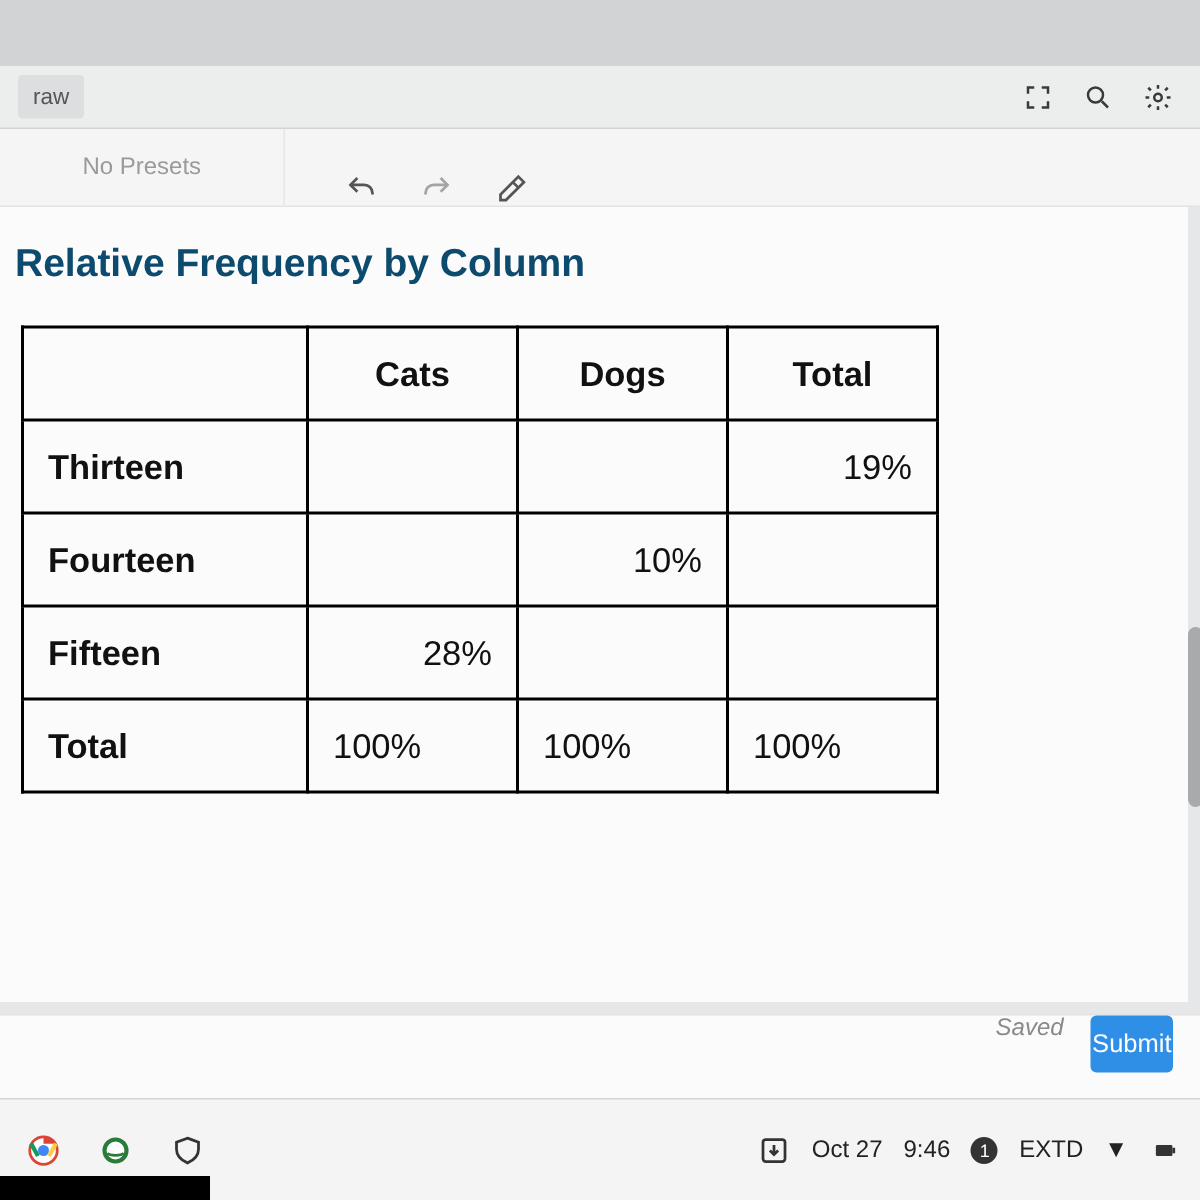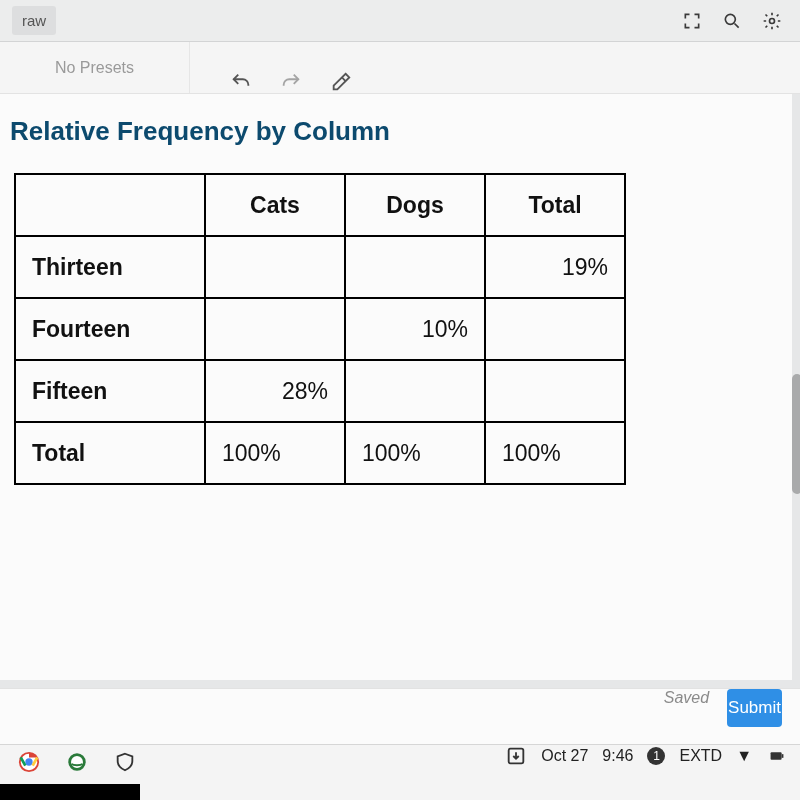--- a/index.html
+++ b/index.html
@@ -1,20 +1,20 @@
 <!DOCTYPE html>
 <html><head>
 <meta charset="utf-8">
 <style>
   * { box-sizing: border-box; margin: 0; padding: 0; }
   html, body { width: 800px; height: 800px; overflow: hidden; font-family: Arial, Helvetica, sans-serif; }
   body { background: #d1d3d4; display: flex; flex-direction: column; }
 
   
-  .topbar { height: 42px; background: #eceded; display: flex; align-items: center; padding: 0 12px; gap: 8px; border-bottom: 1px solid #d3d4d5; }
+  .topbar { height: 42px; background: #eceded; display: flex; align-items: center; padding: 0 12px; gap: 8px; border-bottom: 1px solid #d3d4d5; margin-top: 44px; }
   .topbar .left { display: flex; align-items: center; gap: 8px; }
   .draw-btn { background: #dddedf; border-radius: 3px; padding: 6px 10px; font-size: 15px; color: #555; }
   .topbar .spacer { flex: 1; }
   .icon-btn { width: 32px; height: 32px; display: flex; align-items: center; justify-content: center; color: #3a3a3a; border-radius: 4px; cursor: pointer; }
   .icon-btn svg { width: 20px; height: 20px; stroke: #3a3a3a; fill: none; stroke-width: 2; }
 
   
   .toolbar2 { height: 52px; display: flex; align-items: flex-end; background: #f5f5f5; border-bottom: 1px solid #e3e3e3; }
   .presets { width: 190px; height: 100%; display: flex; align-items: center; justify-content: center; color: #9a9a9a; font-size: 16px; border-right: 1px solid #e6e6e6; }
   .edit-icons { display: flex; align-items: center; gap: 28px; padding-left: 40px; }
@@ -35,21 +35,21 @@
   table.freq td.val { text-align: right; width: 140px; min-width:130px; }
   table.freq td.val.left { text-align: left; }
   table.freq th.corner { width: 190px; }
 
   
   .submitrow { height: 56px; background: #fbfbfb; display: flex; align-items: flex-start; justify-content: flex-end; gap: 18px; padding-right: 18px; border-top: 1px solid #e2e2e2; }
   .saved { font-style: italic; color: #8a8a8a; font-size: 16px; }
   .submit { background: #2f8fe6; color: #fff; font-size: 17px; padding: 9px 1px; border-radius: 4px; border: none; cursor: pointer; }
 
   
-  .shelf { height: 56px; background: #f4f4f4; display: flex; align-items: flex-start; padding: 0 12px; gap: 14px; border-top: 1px solid #d6d6d6; }
+  .shelf { height: 68px; background: #f4f4f4; display: flex; align-items: center; padding: 0 12px; gap: 14px; border-top: 1px solid #d6d6d6; }
   .shelf .circle { width: 34px; height: 34px; border-radius: 50%; display:flex; align-items:center; justify-content:center; }
   .shelf .spacer { flex: 1; }
   .shelf .tray { display: flex; align-items: center; gap: 14px; font-size: 16px; color: #222; }
   .badge { width: 18px; height: 18px; border-radius: 50%; background: #333; color: #fff; font-size: 12px; display: inline-flex; align-items: center; justify-content: center; }
   .shelf svg { width: 22px; height: 22px; }
 
   .blackbar { height: 16px; background: #000; width: 140px; position: absolute; left: 0; bottom: 0; }
 
   body { position: relative; }
 </style>

